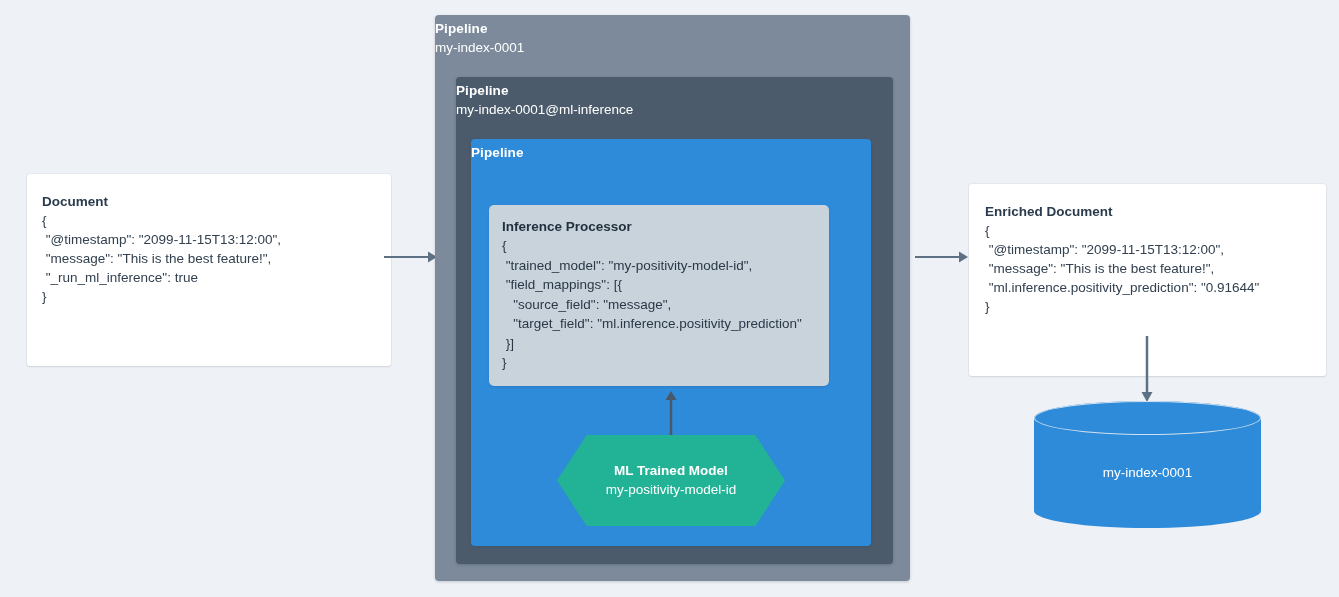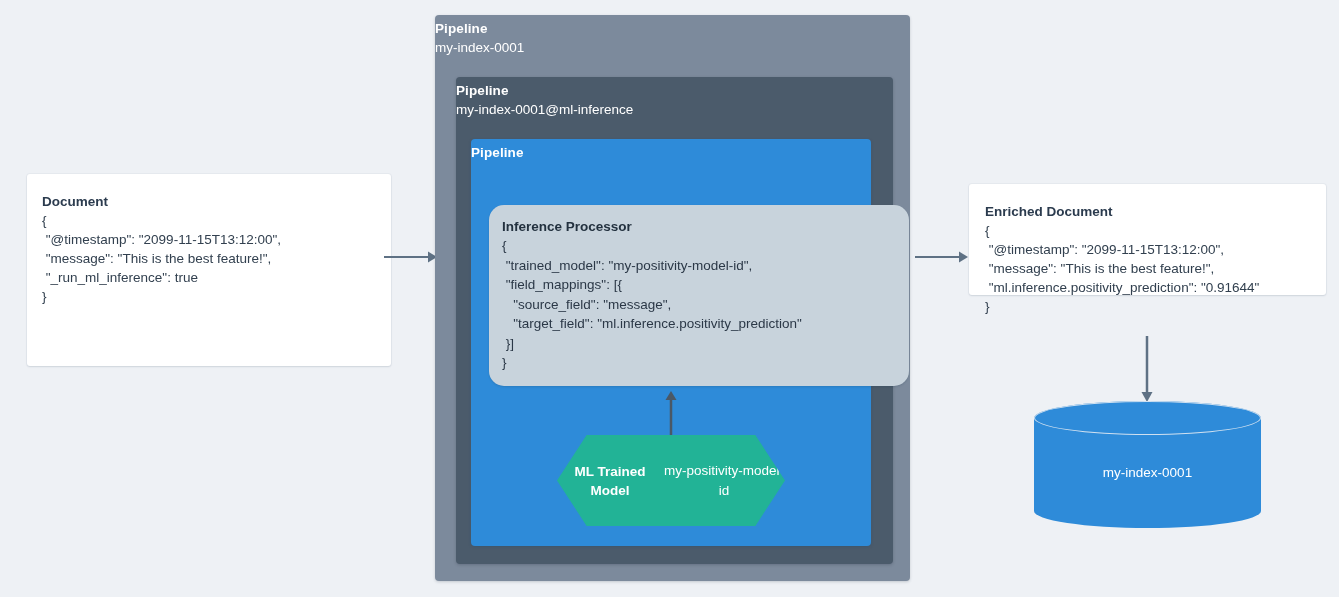--- a/index.html
+++ b/index.html
@@ -45,21 +45,21 @@
     width: 364px;
     height: 192px;
     padding: 18px 0 0 15px;
   }
 
   
   #enriched-card {
     left: 969px;
     top: 184px;
     width: 357px;
-    height: 111px;
+    height: 192px;
     padding: 18px 0 0 16px;
   }
 
   
   .panel {
     position: absolute;
     box-sizing: border-box;
     border-radius: 4px;
   }
   #pipeline-outer {
@@ -100,24 +100,24 @@
   .panel-head .name {
     font-size: 13.5px;
     line-height: 20px;
   }
 
   
   #inference-box {
     position: absolute;
     left: 489px;
     top: 205px;
-    width: 420px;
+    width: 340px;
     height: 181px;
     background: #c8d3dc;
-    border-radius: 15px;
+    border-radius: 5px;
     box-sizing: border-box;
     padding: 12px 0 0 13px;
     box-shadow: 0 1px 2px rgba(30,55,80,0.18);
   }
   #inference-box .title {
     font-weight: bold;
     font-size: 13.5px;
     color: #23313f;
     line-height: 19px;
     white-space: pre;
@@ -132,25 +132,24 @@
   
   #ml-hex {
     position: absolute;
     left: 557px;
     top: 435px;
     width: 228px;
     height: 91px;
     background: #22b396;
     clip-path: polygon(13% 0%, 87% 0%, 100% 50%, 87% 100%, 13% 100%, 0% 50%);
     display: flex;
-    flex-direction: row;
+    flex-direction: column;
     align-items: center;
     justify-content: center;
     color: #ffffff;
-    text-align: center;
   }
   #ml-hex .kind {
     font-weight: bold;
     font-size: 13.5px;
     line-height: 19px;
   }
   #ml-hex .name {
     font-size: 13.5px;
     line-height: 20px;
   }

